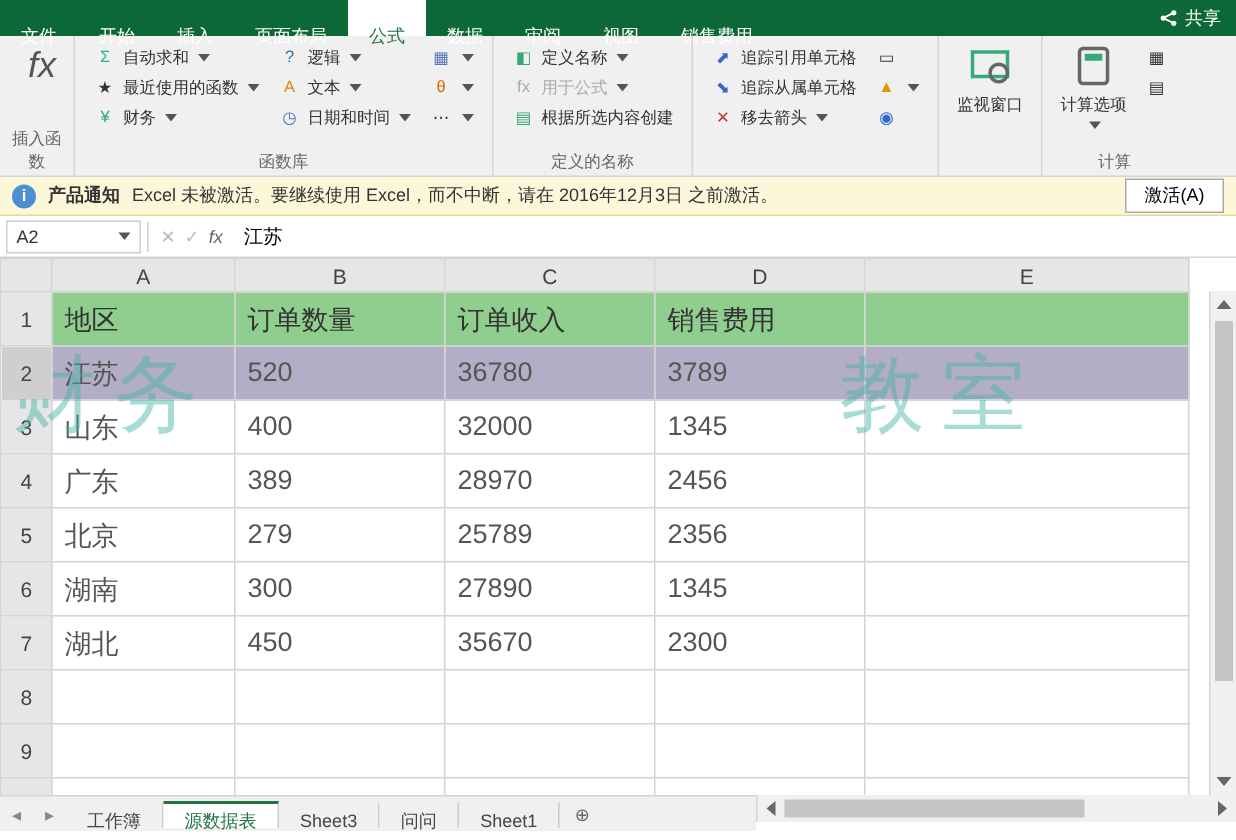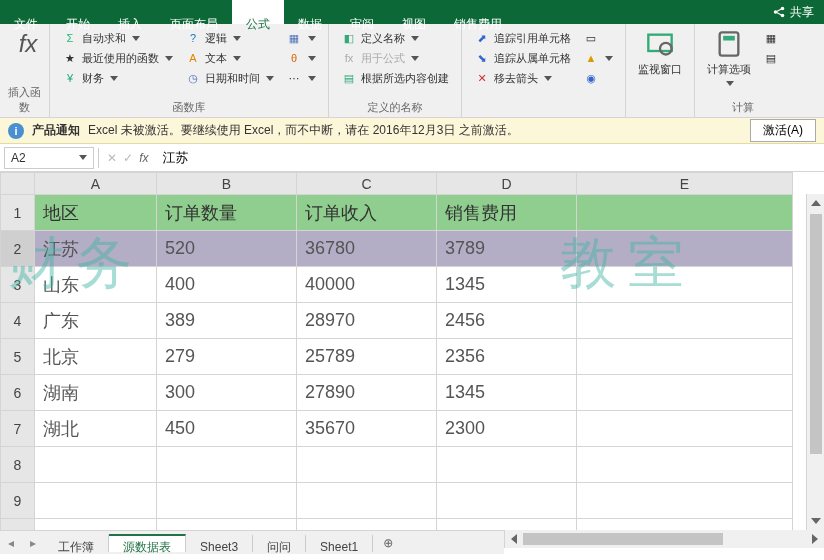--- a/index.html
+++ b/index.html
@@ -281,21 +281,21 @@
           <td>江苏</td>
           <td>520</td>
           <td>36780</td>
           <td>3789</td>
           <td></td>
         </tr>
         <tr class="">
           <td class="rowh ">3</td>
           <td>山东</td>
           <td>400</td>
-          <td>40000</td>
+          <td>32000</td>
           <td>1345</td>
           <td></td>
         </tr>
         <tr class="">
           <td class="rowh ">4</td>
           <td>广东</td>
           <td>389</td>
           <td>28970</td>
           <td>2456</td>
           <td></td>

